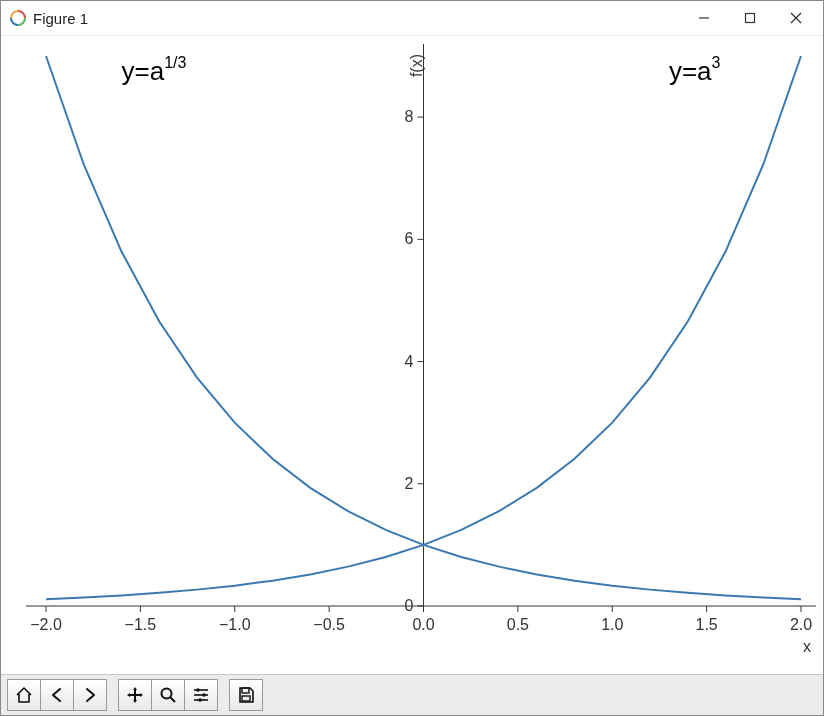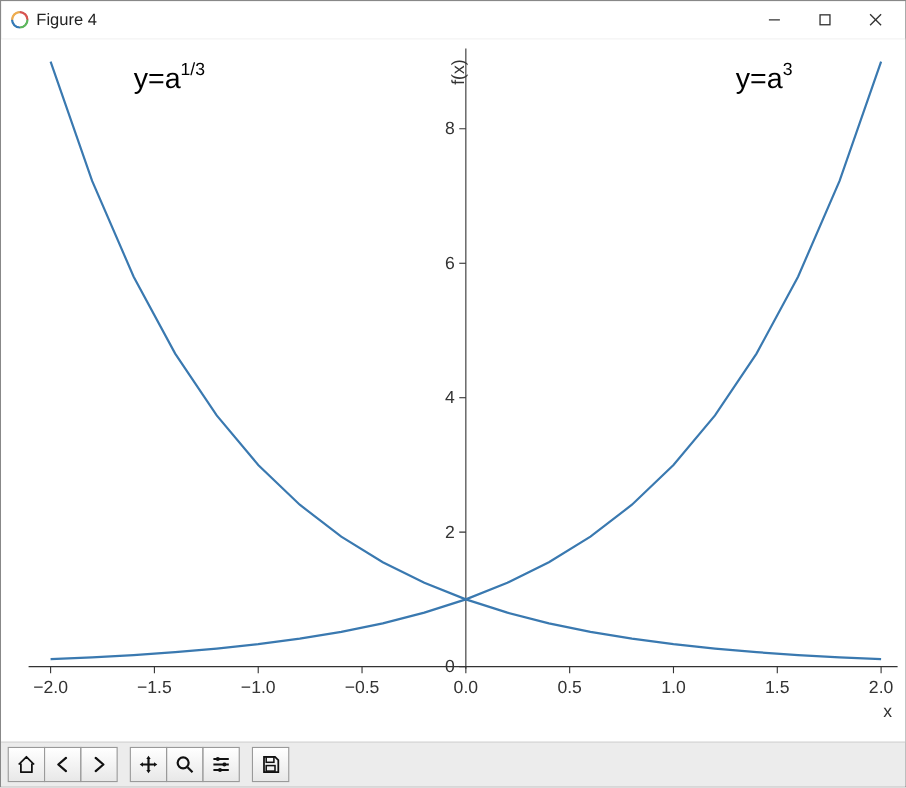--- a/index.html
+++ b/index.html
@@ -33,21 +33,21 @@
     <div class="title-left">
       <span class="app-icon">
         <svg width="18" height="18" viewBox="0 0 18 18">
           <circle cx="9" cy="9" r="7" fill="none" stroke="#444" stroke-width="1"></circle>
           <path d="M9 2 A7 7 0 0 1 16 9" fill="none" stroke="#d9534f" stroke-width="2"></path>
           <path d="M16 9 A7 7 0 0 1 9 16" fill="none" stroke="#5cb85c" stroke-width="2"></path>
           <path d="M9 16 A7 7 0 0 1 2 9" fill="none" stroke="#337ab7" stroke-width="2"></path>
           <path d="M2 9 A7 7 0 0 1 9 2" fill="none" stroke="#f0ad4e" stroke-width="2"></path>
         </svg>
       </span>
-      <span>Figure 4</span>
+      <span>Figure 1</span>
     </div>
     <div class="win-controls">
       <div class="win-btn">
         <svg width="12" height="12">
             <line x1="1" y1="6" x2="11" y2="6" stroke="#333" stroke-width="1.2"></line>
           </svg>
       </div>
       <div class="win-btn">
         <svg width="12" height="12">
             <rect x="1.5" y="1.5" width="9" height="9" fill="none" stroke="#333" stroke-width="1.2"></rect>

